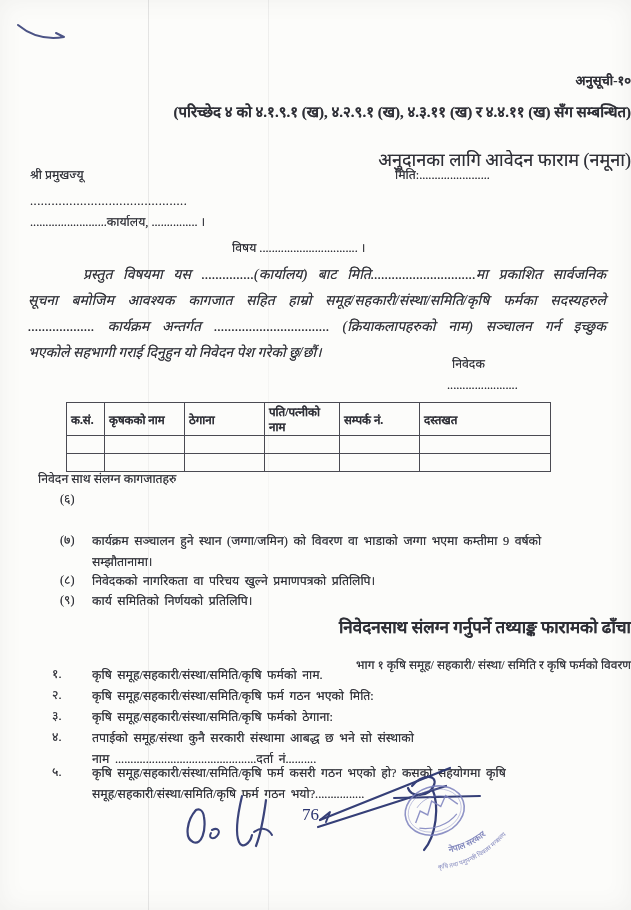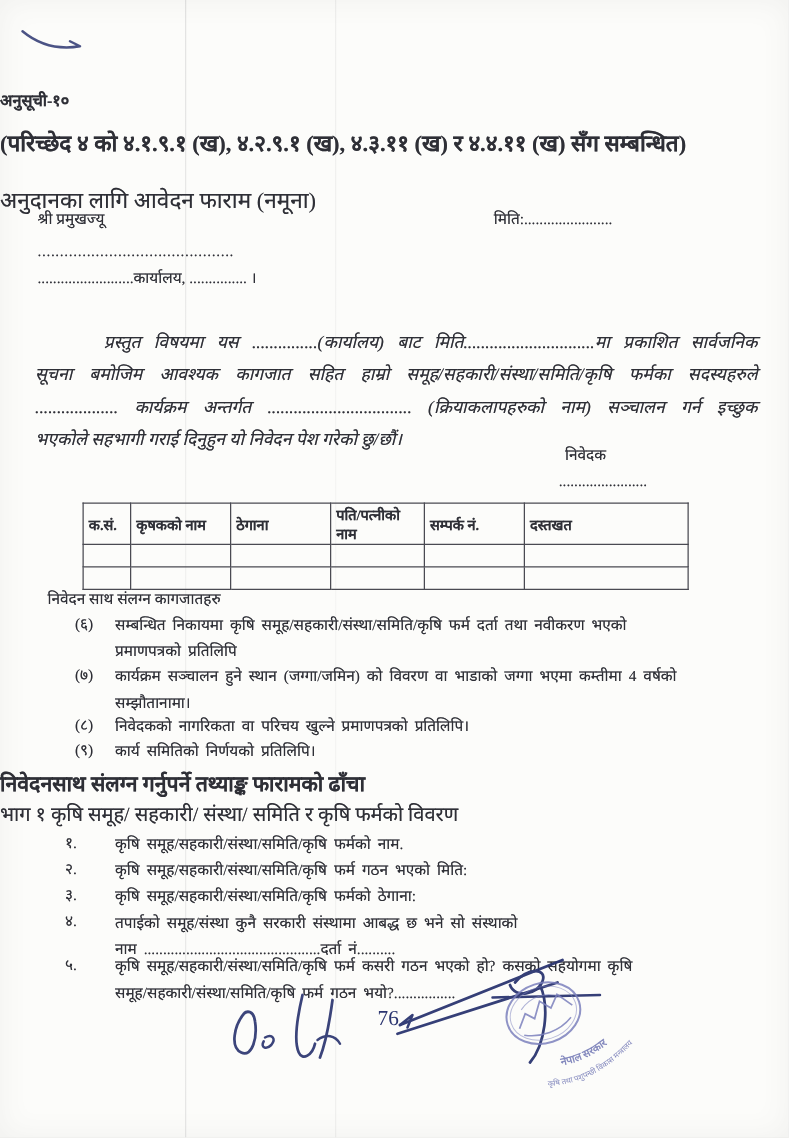--- a/index.html
+++ b/index.html
@@ -9,21 +9,21 @@
     font-family:"Liberation Serif","DejaVu Serif",serif;
   }
   .page{
     position:relative;width:631px;height:910px;overflow:hidden;
     background:#fcfcfa;
     box-shadow:inset 0 0 24px rgba(90,90,85,.07);
     color:#2e2f36;
   }
   .txt{position:absolute;font-size:12.3px;line-height:1.45;color:#2e2f36;
        text-shadow:0 0 .4px rgba(45,45,55,.55);white-space:nowrap;}
-  .center{left:0;width:631px;text-align:left;}
+  .center{left:0;width:631px;text-align:right;}
   .bold{font-weight:bold;}
   .crease{position:absolute;top:0;bottom:0;width:1px;
           background:linear-gradient(180deg,rgba(110,110,115,.18),rgba(110,110,115,.08),rgba(110,110,115,.16));}
   .para-line{position:absolute;left:28px;width:578px;font-size:14px;line-height:26px;
              text-shadow:0 0 .4px rgba(45,45,55,.55);font-style:italic;}
   .just{text-align:justify;text-align-last:justify;}
   .doc-table{position:absolute;left:66px;top:402px;width:484px;border-collapse:collapse;
              table-layout:fixed;border-radius:13px;}
   .doc-table th,.doc-table td{border:1.2px solid #4a4a52;padding:1px 4px;
              font-size:11.6px;font-weight:600;text-align:left;color:#2e2f36;
@@ -44,27 +44,28 @@
 <div class="page">
 
   <div class="crease" style="left:148px"></div>
   <div class="crease" style="left:268px;opacity:.55"></div>
 
   <svg style="left:14px;top:20px" width="60" height="28" viewBox="0 0 60 28">
     <path class="ink" stroke-width="2" d="M4,5 C16,15 32,20 50,17 l-8,-4" opacity=".85"></path>
   </svg>
 
   <div class="txt center bold" style="top:72px;font-size:13px">अनुसूची-१०</div>
-  <div class="txt center bold" style="top:102px;font-size:18px">(परिच्छेद ४ को ४.१.९.१ (ख), ४.२.९.१ (ख), ४.३.११ (ख) र ४.४.११ (ख) सँग सम्बन्धित)</div>
+  <div class="txt center bold" style="top:102px;font-size:15px">(परिच्छेद ४ को ४.१.९.१ (ख), ४.२.९.१ (ख), ४.३.११ (ख) र ४.४.११ (ख) सँग सम्बन्धित)</div>
   <div class="txt center" style="top:147px;font-size:18px">अनुदानका लागि आवेदन फाराम (नमूना)</div>
 
   <div class="txt" style="left:30px;top:167px">श्री प्रमुखज्यू</div>
   <div class="txt" style="left:395px;top:167px">मिति:.......................</div>
   <div class="txt" style="left:30px;top:193px;letter-spacing:.5px">............................................</div>
   <div class="txt" style="left:30px;top:214px">.........................कार्यालय, ............... ।</div>
+  <div class="txt" style="left:232px;top:240px">विषय  ................................ ।</div>
 
   <div class="para-line just" style="top:262px;text-indent:55px">प्रस्तुत विषयमा यस ...............(कार्यालय) बाट मिति..............................मा प्रकाशित सार्वजनिक</div>
   <div class="para-line just" style="top:288px">सूचना बमोजिम आवश्यक कागजात सहित हाम्रो समूह/सहकारी/संस्था/समिति/कृषि फर्मका सदस्यहरुले</div>
   <div class="para-line" style="top:340px">भएकोले सहभागी गराई दिनुहुन यो निवेदन पेश गरेको छु/छौं।</div>
   <div class="para-line just" style="top:314px">................... कार्यक्रम अन्तर्गत ................................. (क्रियाकलापहरुको नाम) सञ्चालन गर्न इच्छुक</div>
 
   <div class="txt" style="left:452px;top:356px">निवेदक</div>
   <div class="txt" style="left:447px;top:377px">.......................</div>
 
   <table class="doc-table">
@@ -101,39 +102,37 @@
           <td></td>
           <td></td>
     </tr>
   </tbody>
     </table>
 
   <div class="txt" style="left:38px;top:471px">निवेदन साथ संलग्न कागजातहरु</div>
 
   <div class="item" style="left:60px;top:490px;width:520px">
     <span class="num">(६)</span>
-    <span class="itext">सम्बन्धित निकायमा कृषि समूह/सहकारी/संस्था/समिति/कृषि फर्म दर्ता तथा नवीकरण भएको
-प्रमाणपत्रको प्रतिलिपि</span>
   </div>
   <div class="item" style="left:60px;top:531px;width:520px">
     <span class="num">(७)</span>
-    <span class="itext">कार्यक्रम सञ्चालन हुने स्थान (जग्गा/जमिन) को विवरण  वा भाडाको जग्गा भएमा कम्तीमा 4 वर्षको
+    <span class="itext">कार्यक्रम सञ्चालन हुने स्थान (जग्गा/जमिन) को विवरण  वा भाडाको जग्गा भएमा कम्तीमा 9 वर्षको
 सम्झौतानामा।</span>
   </div>
   <div class="item" style="left:60px;top:571px;width:520px">
     <span class="num">(८)</span>
     <span class="itext">निवेदकको नागरिकता वा परिचय खुल्ने प्रमाणपत्रको प्रतिलिपि।</span>
   </div>
   <div class="item" style="left:60px;top:591px;width:520px">
     <span class="num">(९)</span>
     <span class="itext">कार्य समितिको निर्णयको प्रतिलिपि।</span>
   </div>
 
   <div class="txt center bold" style="top:616px;font-size:17px">निवेदनसाथ संलग्न गर्नुपर्ने तथ्याङ्क फारामको ढाँचा</div>
-  <div class="txt center" style="top:641px;font-size:16px">भाग १ कृषि समूह/ सहकारी/ संस्था/ समिति र कृषि फर्मको विवरण</div>
+  <div class="txt center" style="top:657px;font-size:12px">भाग १ कृषि समूह/ सहकारी/ संस्था/ समिति र कृषि फर्मको विवरण</div>
 
   <div class="item" style="left:52px;top:665px;width:545px">
     <span class="num" style="flex-basis:40px">१.</span>
     <span class="itext">कृषि समूह/सहकारी/संस्था/समिति/कृषि फर्मको नाम.</span>
   </div>
   <div class="item" style="left:52px;top:686px;width:545px">
     <span class="num" style="flex-basis:40px">२.</span>
     <span class="itext">कृषि समूह/सहकारी/संस्था/समिति/कृषि फर्म गठन भएको मिति:</span>
   </div>
   <div class="item" style="left:52px;top:707px;width:545px">

